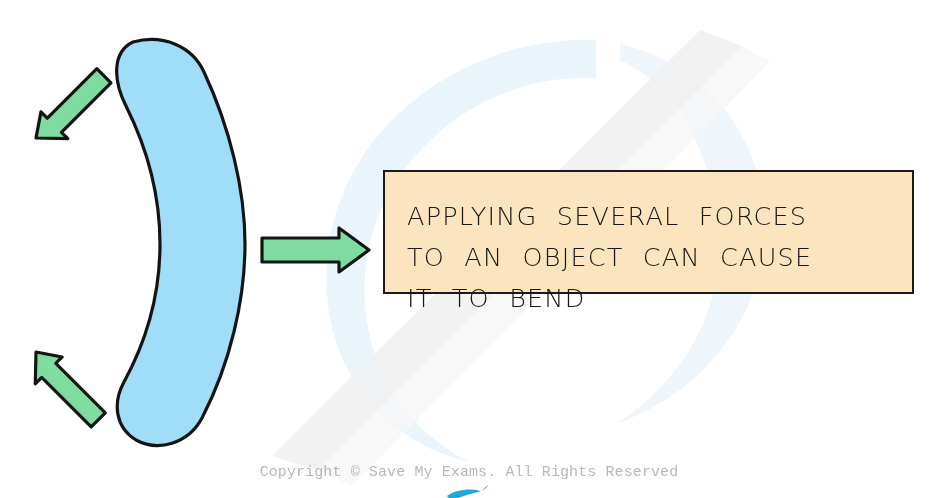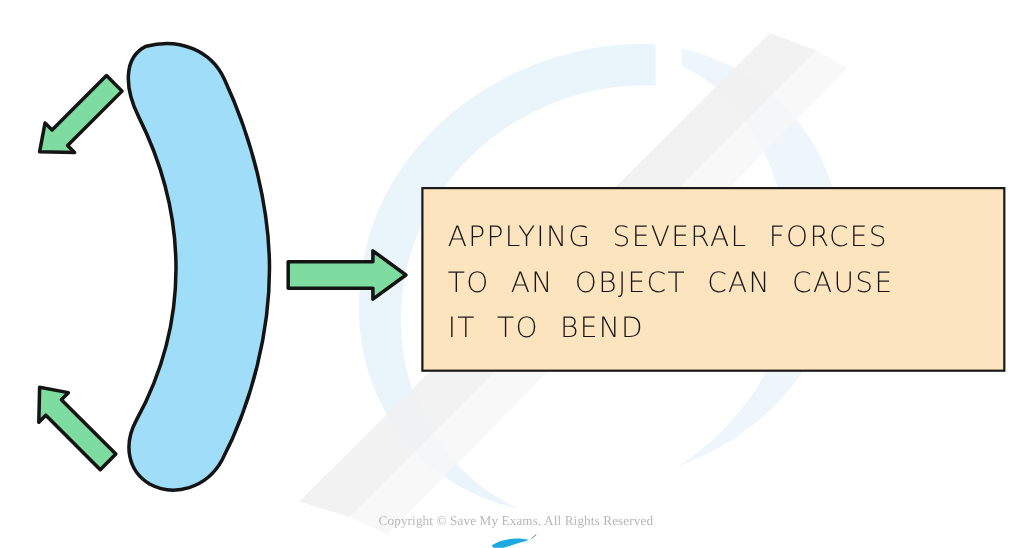--- a/index.html
+++ b/index.html
@@ -17,21 +17,21 @@
     background:#ffffff;
   }
   .layer{position:absolute;left:0;top:0;width:938px;height:498px;}
   #watermark-layer{z-index:0;}
   #diagram-layer{z-index:2;}
 
   
   #callout-box{
     position:absolute;
     left:383px;top:170px;
-    width:531px;height:168px;
+    width:531px;height:124px;
     background:#FCE5BE;
     border:2.5px solid #1a1a1a;
     box-sizing:border-box;
     z-index:3;
   }
   #callout-text{
     position:absolute;
     left:22px;top:24px;
     width:488px;
     color:#161616;
@@ -48,22 +48,22 @@
   #footer{
     position:absolute;
     left:0;top:466px;
     width:938px;
     text-align:center;
     z-index:4;
   }
   #footer-copyright{
     display:block;
     color:#b7b7bb;
-    font-family:Liberation Serif, serif;
-    font-size:12px;
+    font-family:Liberation Mono, monospace;
+    font-size:15px;
     letter-spacing:.1px;
     line-height:14px;
   }
   #footer-logo{
     display:block;
     margin:2px auto 0 auto;
     width:64px;height:22px;
     overflow:hidden;
   }
 </style>

